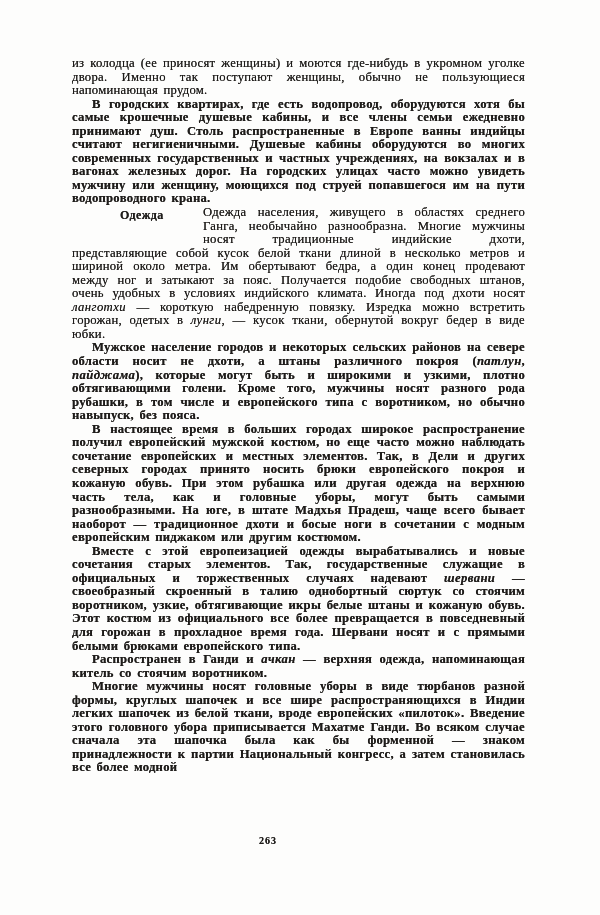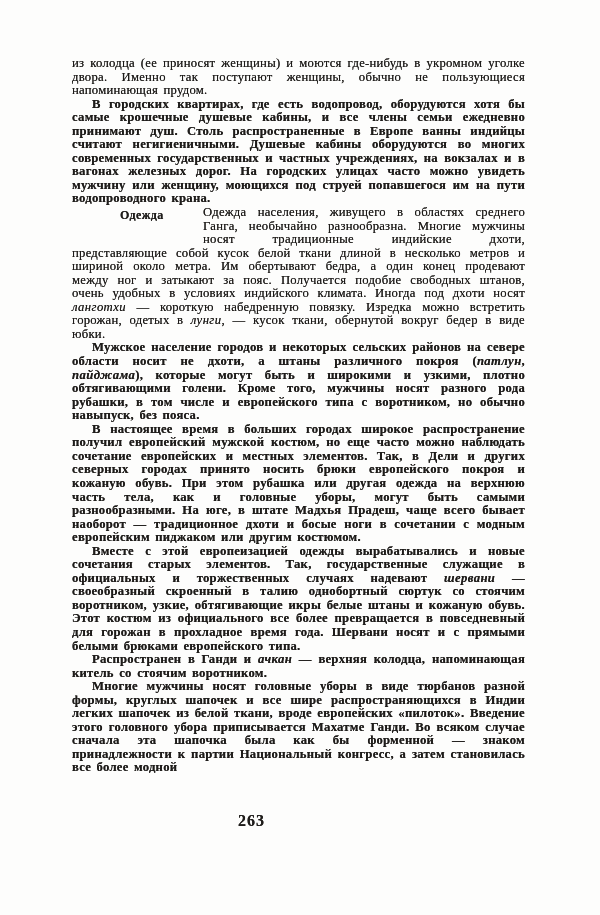--- a/index.html
+++ b/index.html
@@ -53,39 +53,40 @@
     letter-spacing: 0.4px;
     word-spacing: normal;
     text-indent: 0;
   }
   .text-block i {
     font-style: italic;
     letter-spacing: 0.4px;
   }
   .page-number {
     position: absolute;
-    top: 812px;
+    top: 835px;
     left: 238px;
     width: 60px;
+    text-align: center;
     font-family: "Liberation Serif", "DejaVu Serif", serif;
-    font-size: 16px;
+    font-size: 10px;
     font-weight: bold;
     letter-spacing: 1px;
     color: #1e1c1a;
     text-shadow: 0 0 0.35px rgba(30, 28, 26, 0.85);
   }
 </style>
 </head>
 <body>
 
 <div class="sheet">
   <div class="text-block" id="text-block">
       <p><span>из колодца (ее приносят женщины) и моются где-нибудь в укромном уголке двора. Именно так поступают женщины, обычно не пользующиеся напоминающая прудом.</span></p>
       <p class="indent"><span>В городских квартирах, где есть водопровод, оборудуются хотя бы самые крошечные душевые кабины, и все члены семьи ежедневно принимают душ. Столь распространенные в Европе ванны индийцы считают негигиеничными. Душевые кабины оборудуются во многих современных государственных и частных учреждениях, на вокзалах и в вагонах железных дорог. На городских улицах часто можно увидеть мужчину или женщину, моющихся под струей попавшегося им на пути водопроводного крана.</span></p>
       <p class="sidehead-para"><span class="float-spacer"></span><span class="sidehead-label">Одежда</span><span>Одежда населения, живущего в областях среднего Ганга, необычайно разнообразна. Многие мужчины носят традиционные индийские дхоти, представляющие собой кусок белой ткани длиной в несколько метров и шириной около метра. Им обертывают бедра, а один конец продевают между ног и затыкают за пояс. Получается подобие свободных штанов, очень удобных в условиях индийского климата. Иногда под дхоти носят </span><i>ланготхи</i><span> — короткую набедренную повязку. Изредка можно встретить горожан, одетых в </span><i>лунги</i><span>, — кусок ткани, обернутой вокруг бедер в виде юбки.</span></p>
       <p class="indent"><span>Мужское население городов и некоторых сельских районов на севере области носит не дхоти, а штаны различного покроя (</span><i>патлун</i><span>, </span><i>пайджама</i><span>), которые могут быть и широкими и узкими, плотно обтягивающими голени. Кроме того, мужчины носят разного рода рубашки, в том числе и европейского типа с воротником, но обычно навыпуск, без пояса.</span></p>
       <p class="indent"><span>В настоящее время в больших городах широкое распространение получил европейский мужской костюм, но еще часто можно наблюдать сочетание европейских и местных элементов. Так, в Дели и других северных городах принято носить брюки европейского покроя и кожаную обувь. При этом рубашка или другая одежда на верхнюю часть тела, как и головные уборы, могут быть самыми разнообразными. На юге, в штате Мадхья Прадеш, чаще всего бывает наоборот — традиционное дхоти и босые ноги в сочетании с модным европейским пиджаком или другим костюмом.</span></p>
       <p class="indent"><span>Вместе с этой европеизацией одежды вырабатывались и новые сочетания старых элементов. Так, государственные служащие в официальных и торжественных случаях надевают </span><i>шервани</i><span> — своеобразный скроенный в талию однобортный сюртук со стоячим воротником, узкие, обтягивающие икры белые штаны и кожаную обувь. Этот костюм из официального все более превращается в повседневный для горожан в прохладное время года. Шервани носят и с прямыми белыми брюками европейского типа.</span></p>
-      <p class="indent"><span>Распространен в Ганди и </span><i>ачкан</i><span> — верхняя колодца, напоминающая китель со стоячим воротником.</span></p>
+      <p class="indent"><span>Распространен в Ганди и </span><i>ачкан</i><span> — верхняя одежда, напоминающая китель со стоячим воротником.</span></p>
       <p class="indent"><span>Многие мужчины носят головные уборы в виде тюрбанов разной формы, круглых шапочек и все шире распространяющихся в Индии легких шапочек из белой ткани, вроде европейских «пилоток». Введение этого головного убора приписывается Махатме Ганди. Во всяком случае сначала эта шапочка была как бы форменной — знаком принадлежности к партии Национальный конгресс, а затем становилась все более модной</span></p>
     </div>
   <div class="page-number">263</div>
 </div>
 
 </body></html>

